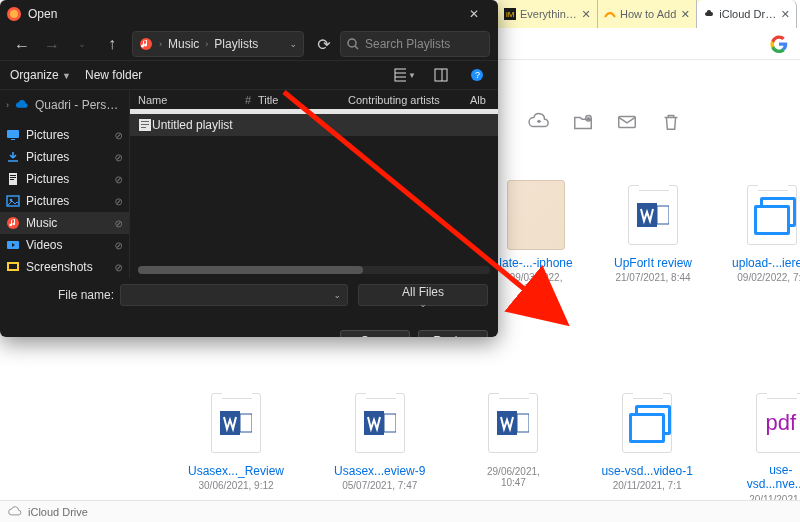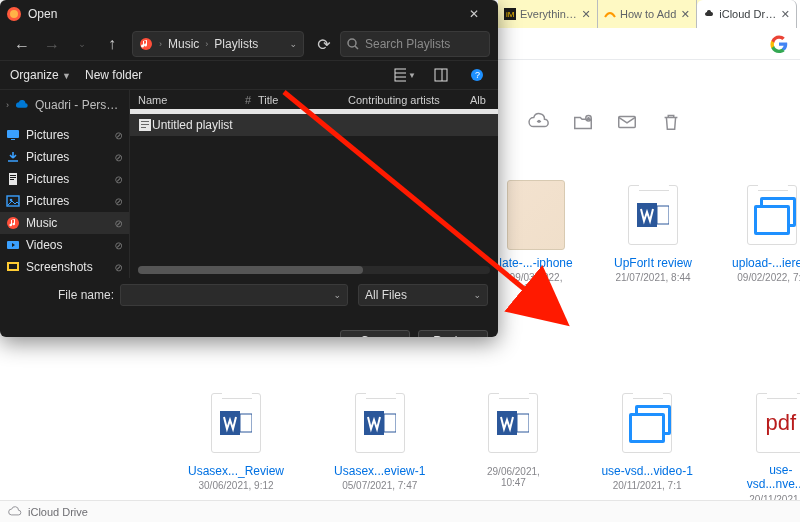--- a/index.html
+++ b/index.html
@@ -24,21 +24,21 @@
   .ic-row { display:flex; gap:24px; }
   .ic-row.top { position:absolute; top:0; left:0; right:0; padding-left:498px; justify-content:flex-start; gap:40px;}
   .ic-row.bottom { position:absolute; top:208px; left:0; right:0; padding-left:188px; justify-content:flex-start; gap:50px;}
   .ic-item { width:112px; display:flex; flex-direction:column; align-items:center; text-align:center; }
   .ic-thumb { width:76px; height:70px; display:flex; align-items:center; justify-content:center; margin-bottom:6px; }
   .ic-name { font-size:12px; color:#0071e3; max-width:110px; overflow:hidden; text-overflow:ellipsis; white-space:nowrap; }
   .ic-name.double { white-space:normal; line-height:1.15;}
   .ic-date { font-size:10px; color:#86868b; margin-top:2px; }
   .page-ring { width:50px; height:60px; border:1px solid #dcdcdc; border-radius:3px; position:relative; background:#fff; }
   .page-ring::before { content:""; position:absolute; top:0; left:10px; width:30px; height:8px; border-top-right-radius:4px; border-bottom:1px solid #dcdcdc; background:#fff; transform:translateY(-4px);}
-  .pdf-text { font-size:22px; font-weight:300; color:#b91c1c; }
+  .pdf-text { font-size:22px; font-weight:300; color:#a21caf; }
   .stack-sq { width:36px; height:36px; position:relative;}
   .stack-sq::before, .stack-sq::after { content:""; position:absolute; width:30px; height:24px; border:3px solid #1e90ff; border-radius:2px; }
   .stack-sq::before { top:0; left:6px; }
   .stack-sq::after  { top:8px; left:0; background:#fff; }
   .phone-shot { width:58px; height:70px; background:linear-gradient(135deg,#f3e2cf,#f0dfca); border:1px solid #d8cab2; border-radius:3px; position:relative; overflow:hidden;}
   
   
   .status { position:absolute; bottom:0; left:0; right:0; height:22px; background:#fafafa; border-top:1px solid #e5e5e5; display:flex; align-items:center; gap:6px; padding-left:8px; font-size:11px; color:#6e6e73;}
   .cloud-ico { width:14px; height:14px; }
 
@@ -70,21 +70,21 @@
   .list-row { height:22px; display:flex; align-items:center; font-size:12px; padding-left:8px; background:#303030; gap:0;}
   .file-ic { width:14px; height:14px; }
   .list-area{ position:relative; flex:1;}
   .hscroll{ position:absolute; bottom:4px; left:8px; right:8px; height:8px; background:#2a2a2a; border-radius:4px;}
   .hscroll::before{content:"";position:absolute;left:0;top:0;width:64%;height:100%;background:#555;border-radius:4px;}
   .dlg-bottom { padding:6px 10px 10px 10px;}
   .fn-row { display:flex; align-items:center; gap:6px; font-size:12px; margin-bottom:24px;}
   .fn-row label{ width:104px; text-align:right; color:#ddd;}
   .combo { height:22px; background:#2b2b2b; border:1px solid #3a3a3a; border-radius:3px; display:flex; align-items:center; padding:0 6px; color:#ddd; font-size:12px; justify-content:space-between;}
   .combo.name { flex:1;}
-  .combo.filter { width:130px; margin-left:4px;}
+  .combo.filter { width:130px; margin-left:4px;flex-direction:column;}
   .btn-row { display:flex; justify-content:flex-end; gap:8px;}
   .btn { width:70px; height:22px; border:1px solid #4a4a4a; background:#2d2d2d; color:#ddd; font-size:12px; border-radius:3px; display:flex; align-items:center; justify-content:center; cursor:pointer;}
 
   
   .arrow { position:absolute; top:88px; left:280px; width:300px; height:246px; z-index:60; pointer-events:none;}
 
   .word-small { position:relative; display:inline-block; }
   .word-small svg { display:block; }
 </style>
 </head>
@@ -177,21 +177,21 @@
             <div class="page-ring" style="display:flex;align-items:center;justify-content:center;">
               <span class="word-small">
                 <svg width="32" height="30">
                   <rect x="0" y="3" width="20" height="24" fill="#2b579a"></rect>
                   <rect x="20" y="6" width="12" height="18" fill="#fff" stroke="#2b579a"></rect>
                   <path d="M4 9l3 12 3-9 3 9 3-12" stroke="#fff" stroke-width="2" fill="none"></path>
                 </svg>
               </span>
             </div>
           </div>
-        <div class="ic-name">Usasex...eview-1</div>
+        <div class="ic-name">Usasex...eview-9</div>
         <div class="ic-date">05/07/2021, 7:47</div>
       </div>
       <div class="ic-item">
         <div class="ic-thumb">
             <div class="page-ring" style="display:flex;align-items:center;justify-content:center;">
               <span class="word-small">
                 <svg width="32" height="30">
                   <rect x="0" y="3" width="20" height="24" fill="#2b579a"></rect>
                   <rect x="20" y="6" width="12" height="18" fill="#fff" stroke="#2b579a"></rect>
                   <path d="M4 9l3 12 3-9 3 9 3-12" stroke="#fff" stroke-width="2" fill="none"></path>

